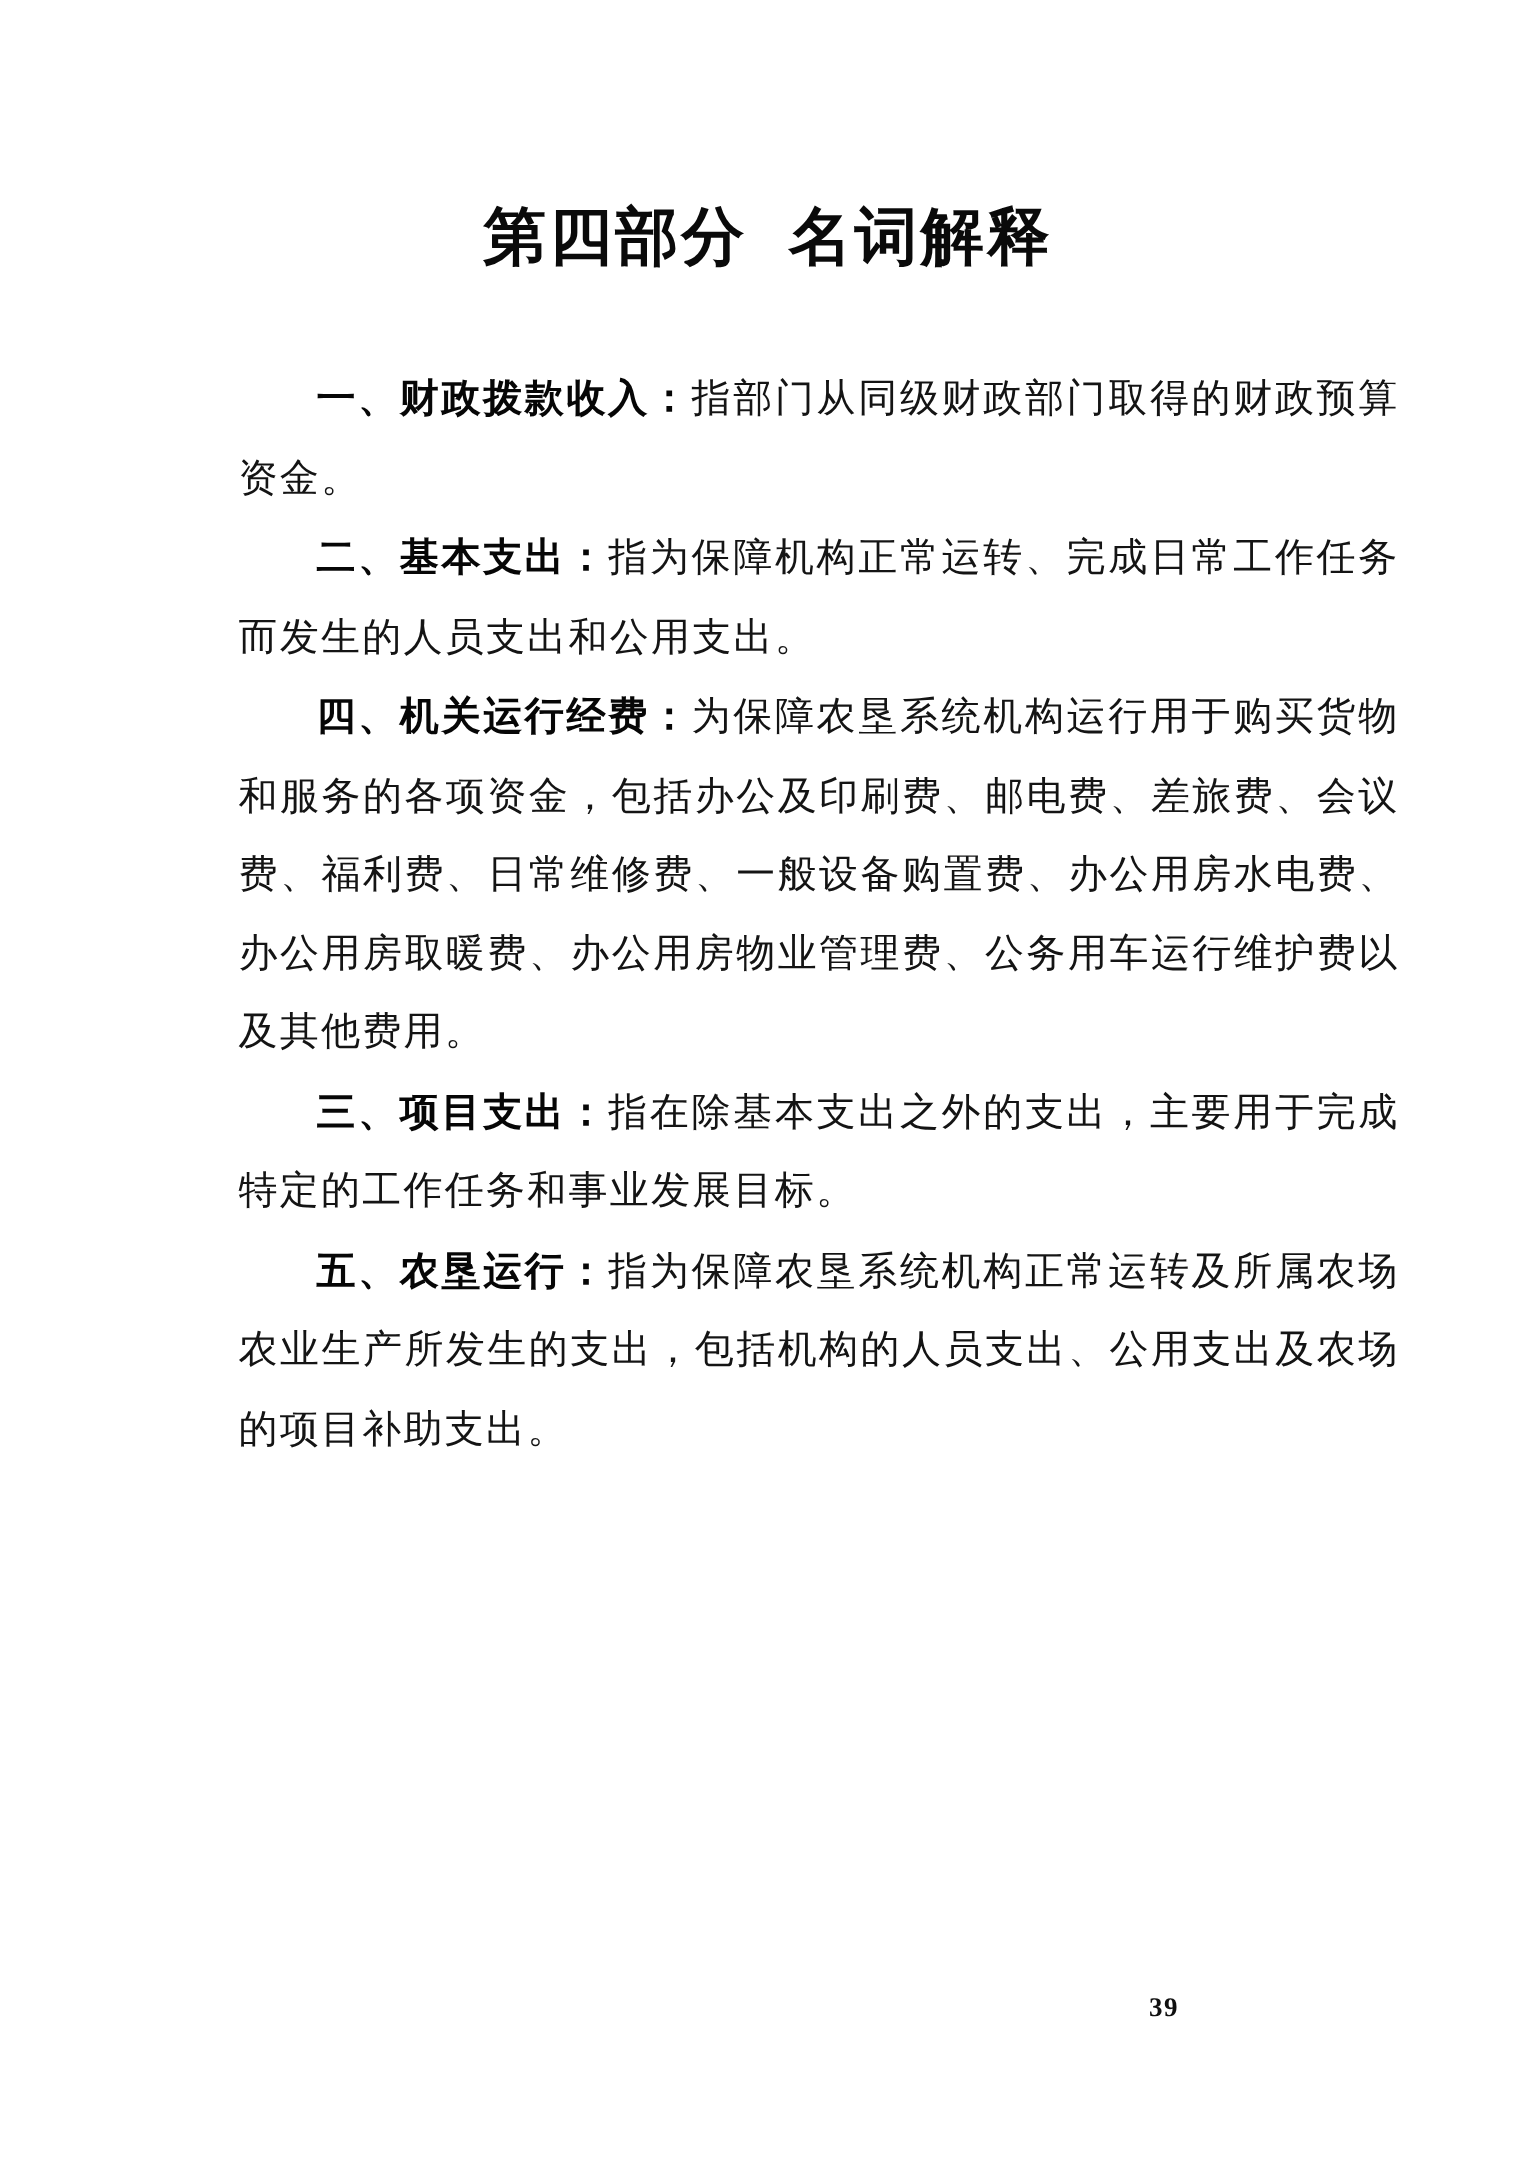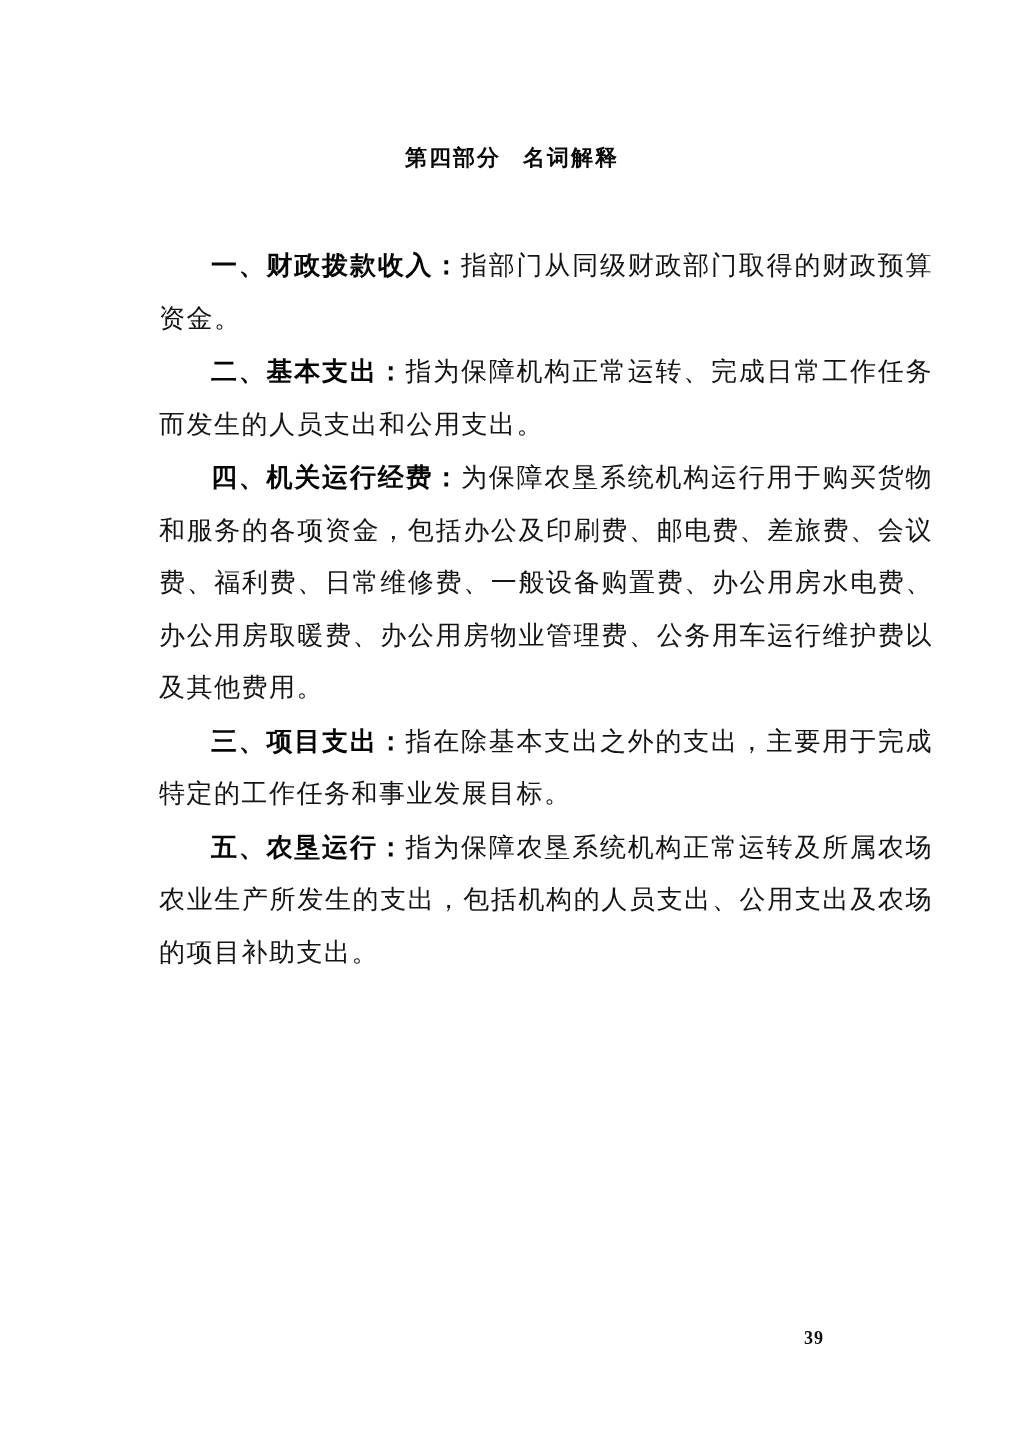--- a/index.html
+++ b/index.html
@@ -22,21 +22,21 @@
   }
   .doc-title {
     position: absolute;
     top: 138px;
     left: 0;
     width: 1024px;
     margin: 0;
     text-align: center;
     font-family: "Liberation Sans", "DejaVu Sans", sans-serif;
     font-weight: bold;
-    font-size: 22px;
+    font-size: 42px;
     line-height: 40px;
     letter-spacing: 2px;
     word-spacing: 14px;
     color: #0a0a0a;
   }
   .doc-body {
     position: absolute;
     top: 239px;
     left: 127px;
     width: 774px;
@@ -53,21 +53,21 @@
     color: #141414;
   }
   .para b {
     font-family: "Liberation Sans", "DejaVu Sans", sans-serif;
     font-weight: bold;
     color: #060606;
   }
   .page-number {
     position: absolute;
     top: 1328px;
-    left: 804px;
+    left: 766px;
     font-family: "Liberation Serif", "DejaVu Serif", serif;
     font-weight: bold;
     font-size: 18px;
     letter-spacing: 1px;
     color: #101010;
   }
 </style>
 </head>
 <body>
 

